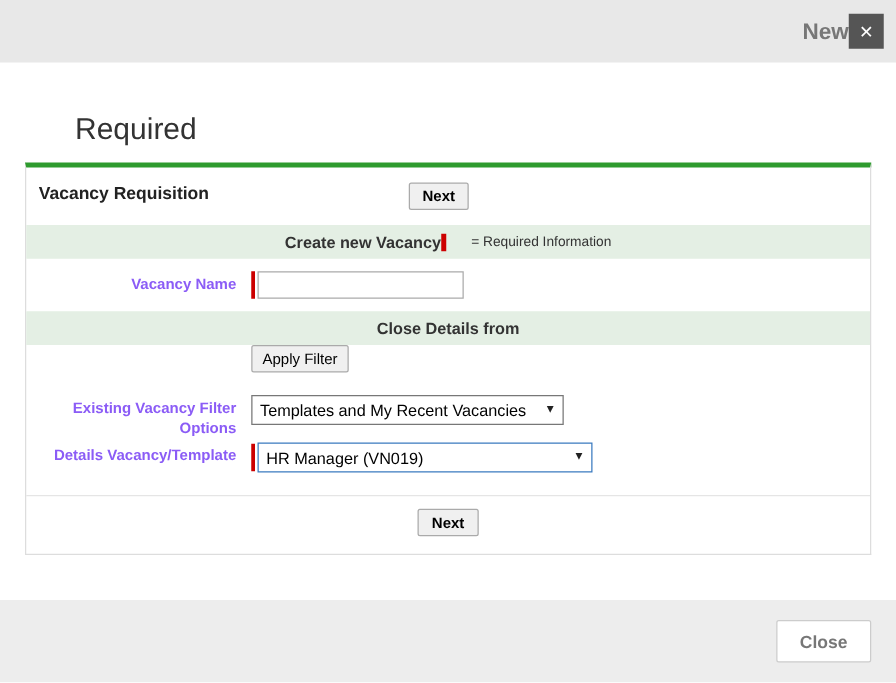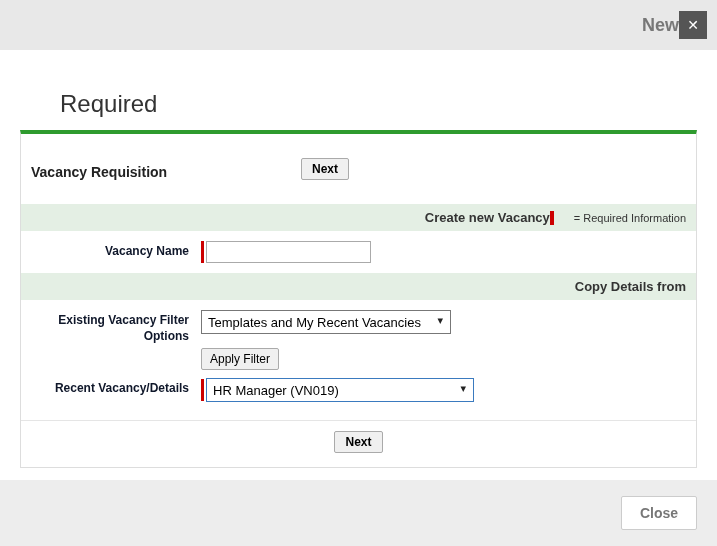--- a/index.html
+++ b/index.html
@@ -7,30 +7,30 @@
 
 .header-bar { background: #e8e8e8; height: 50px; display: flex; align-items: center; justify-content: flex-end; padding: 0 10px 0 20px; }
 .header-title { color: #777; font-size: 18px; font-weight: bold; }
 .close-x { background: #555; color: #fff; width: 28px; height: 28px; display: flex; align-items: center; justify-content: center; font-size: 14px; cursor: pointer; border: none; }
 
 .content-wrap { padding: 20px 20px 0 20px; }
 .page-title { font-size: 24px; color: #333; padding: 20px 0 12px 40px; font-weight: normal; }
 
 .panel { border: 1px solid #ddd; border-top: 4px solid #2e9b2e; background: #fff; margin-bottom: 12px; }
 
-.section-head { display: flex; align-items: flex-end; padding: 24px 10px; }
+.section-head { display: flex; align-items: flex-start; padding: 12px 10px; gap: 26px; }
 .section-head .title { font-weight: bold; font-size: 14px; color: #222; flex: 0 0 auto; width: 270px; }
 .btn-next { background: #f0f0f0; border: 1px solid #aaa; padding: 3px 10px; font-size: 12px; cursor: pointer; border-radius: 2px; font-weight: bold; }
 
-.subsection { background: #e4efe4; padding: 6px 10px; display: flex; align-items: center; justify-content: flex-end; font-size: 13px; font-weight: bold; color: #333; }
+.subsection { background: #e4efe4; padding: 6px 10px; display: flex; align-items: center; justify-content: center; font-size: 13px; font-weight: bold; color: #333; }
 .req-legend { font-size: 11px; font-weight: normal; display: flex; align-items: center; gap: 20px; }
 .req-marker { display: inline-block; width: 4px; height: 14px; background: #c00; }
 
 .form-row { display: flex; padding: 10px 10px; align-items: flex-start; }
-.form-label { width: 170px; text-align: right; padding-right: 12px; font-size: 12px; color: #0f172a; font-weight: bold; line-height: 1.3; padding-top: 3px; }
+.form-label { width: 170px; text-align: right; padding-right: 12px; font-size: 12px; color: #8b5cf6; font-weight: bold; line-height: 1.3; padding-top: 3px; }
 .form-field { display: flex; align-items: center; }
 .field-marker { display: inline-block; width: 3px; height: 22px; background: #c00; margin-right: 2px; }
 
 .input-text { border: 1px solid #aaa; padding: 3px 4px; font-size: 13px; width: 165px; height: 22px; }
 .select-ctrl { border: 1px solid #777; padding: 3px 6px; font-size: 13px; background: #fff; height: 24px; appearance: none; -webkit-appearance: none; -moz-appearance: none; background-image: none; position: relative; }
 .select-wrap { position: relative; display: inline-block; }
 .select-wrap::after { content: "▾"; position: absolute; right: 8px; top: 4px; font-size: 11px; pointer-events: none; color: #222; }
 .select-existing { width: 250px; }
 .select-recent { width: 268px; border: 1px solid #3a7abf; }
 
@@ -69,43 +69,43 @@
 
     <div class="form-row">
       <div class="form-label">Vacancy Name</div>
       <div class="form-field">
         <span class="field-marker"></span>
         <input type="text" class="input-text" value="" style="">
       </div>
     </div>
 
     <div class="subsection">
-      <span>Copy Details from</span>
+      <span>Close Details from</span>
+    </div>
+
+    <div class="form-row" style="padding-top:0;padding-bottom:8px;">
+      <div class="form-label"></div>
+      <div class="form-field">
+        <button class="btn-apply">Apply Filter</button>
+      </div>
     </div>
 
     <div class="form-row" style="padding-bottom:4px;">
       <div class="form-label">Existing Vacancy Filter Options</div>
       <div class="form-field">
         <span class="select-wrap">
           <select class="select-ctrl select-existing">
             <option>Templates and My Recent Vacancies</option>
           </select>
         </span>
       </div>
     </div>
 
-    <div class="form-row" style="padding-top:0;padding-bottom:8px;">
-      <div class="form-label"></div>
-      <div class="form-field">
-        <button class="btn-apply">Apply Filter</button>
-      </div>
-    </div>
-
     <div class="form-row" style="padding-top:0;padding-bottom:18px;">
-      <div class="form-label">Recent Vacancy/Details</div>
+      <div class="form-label">Details Vacancy/Template</div>
       <div class="form-field">
         <span class="field-marker"></span>
         <span class="select-wrap">
           <select class="select-ctrl select-recent">
             <option>HR Manager (VN019)</option>
           </select>
         </span>
       </div>
     </div>
 

